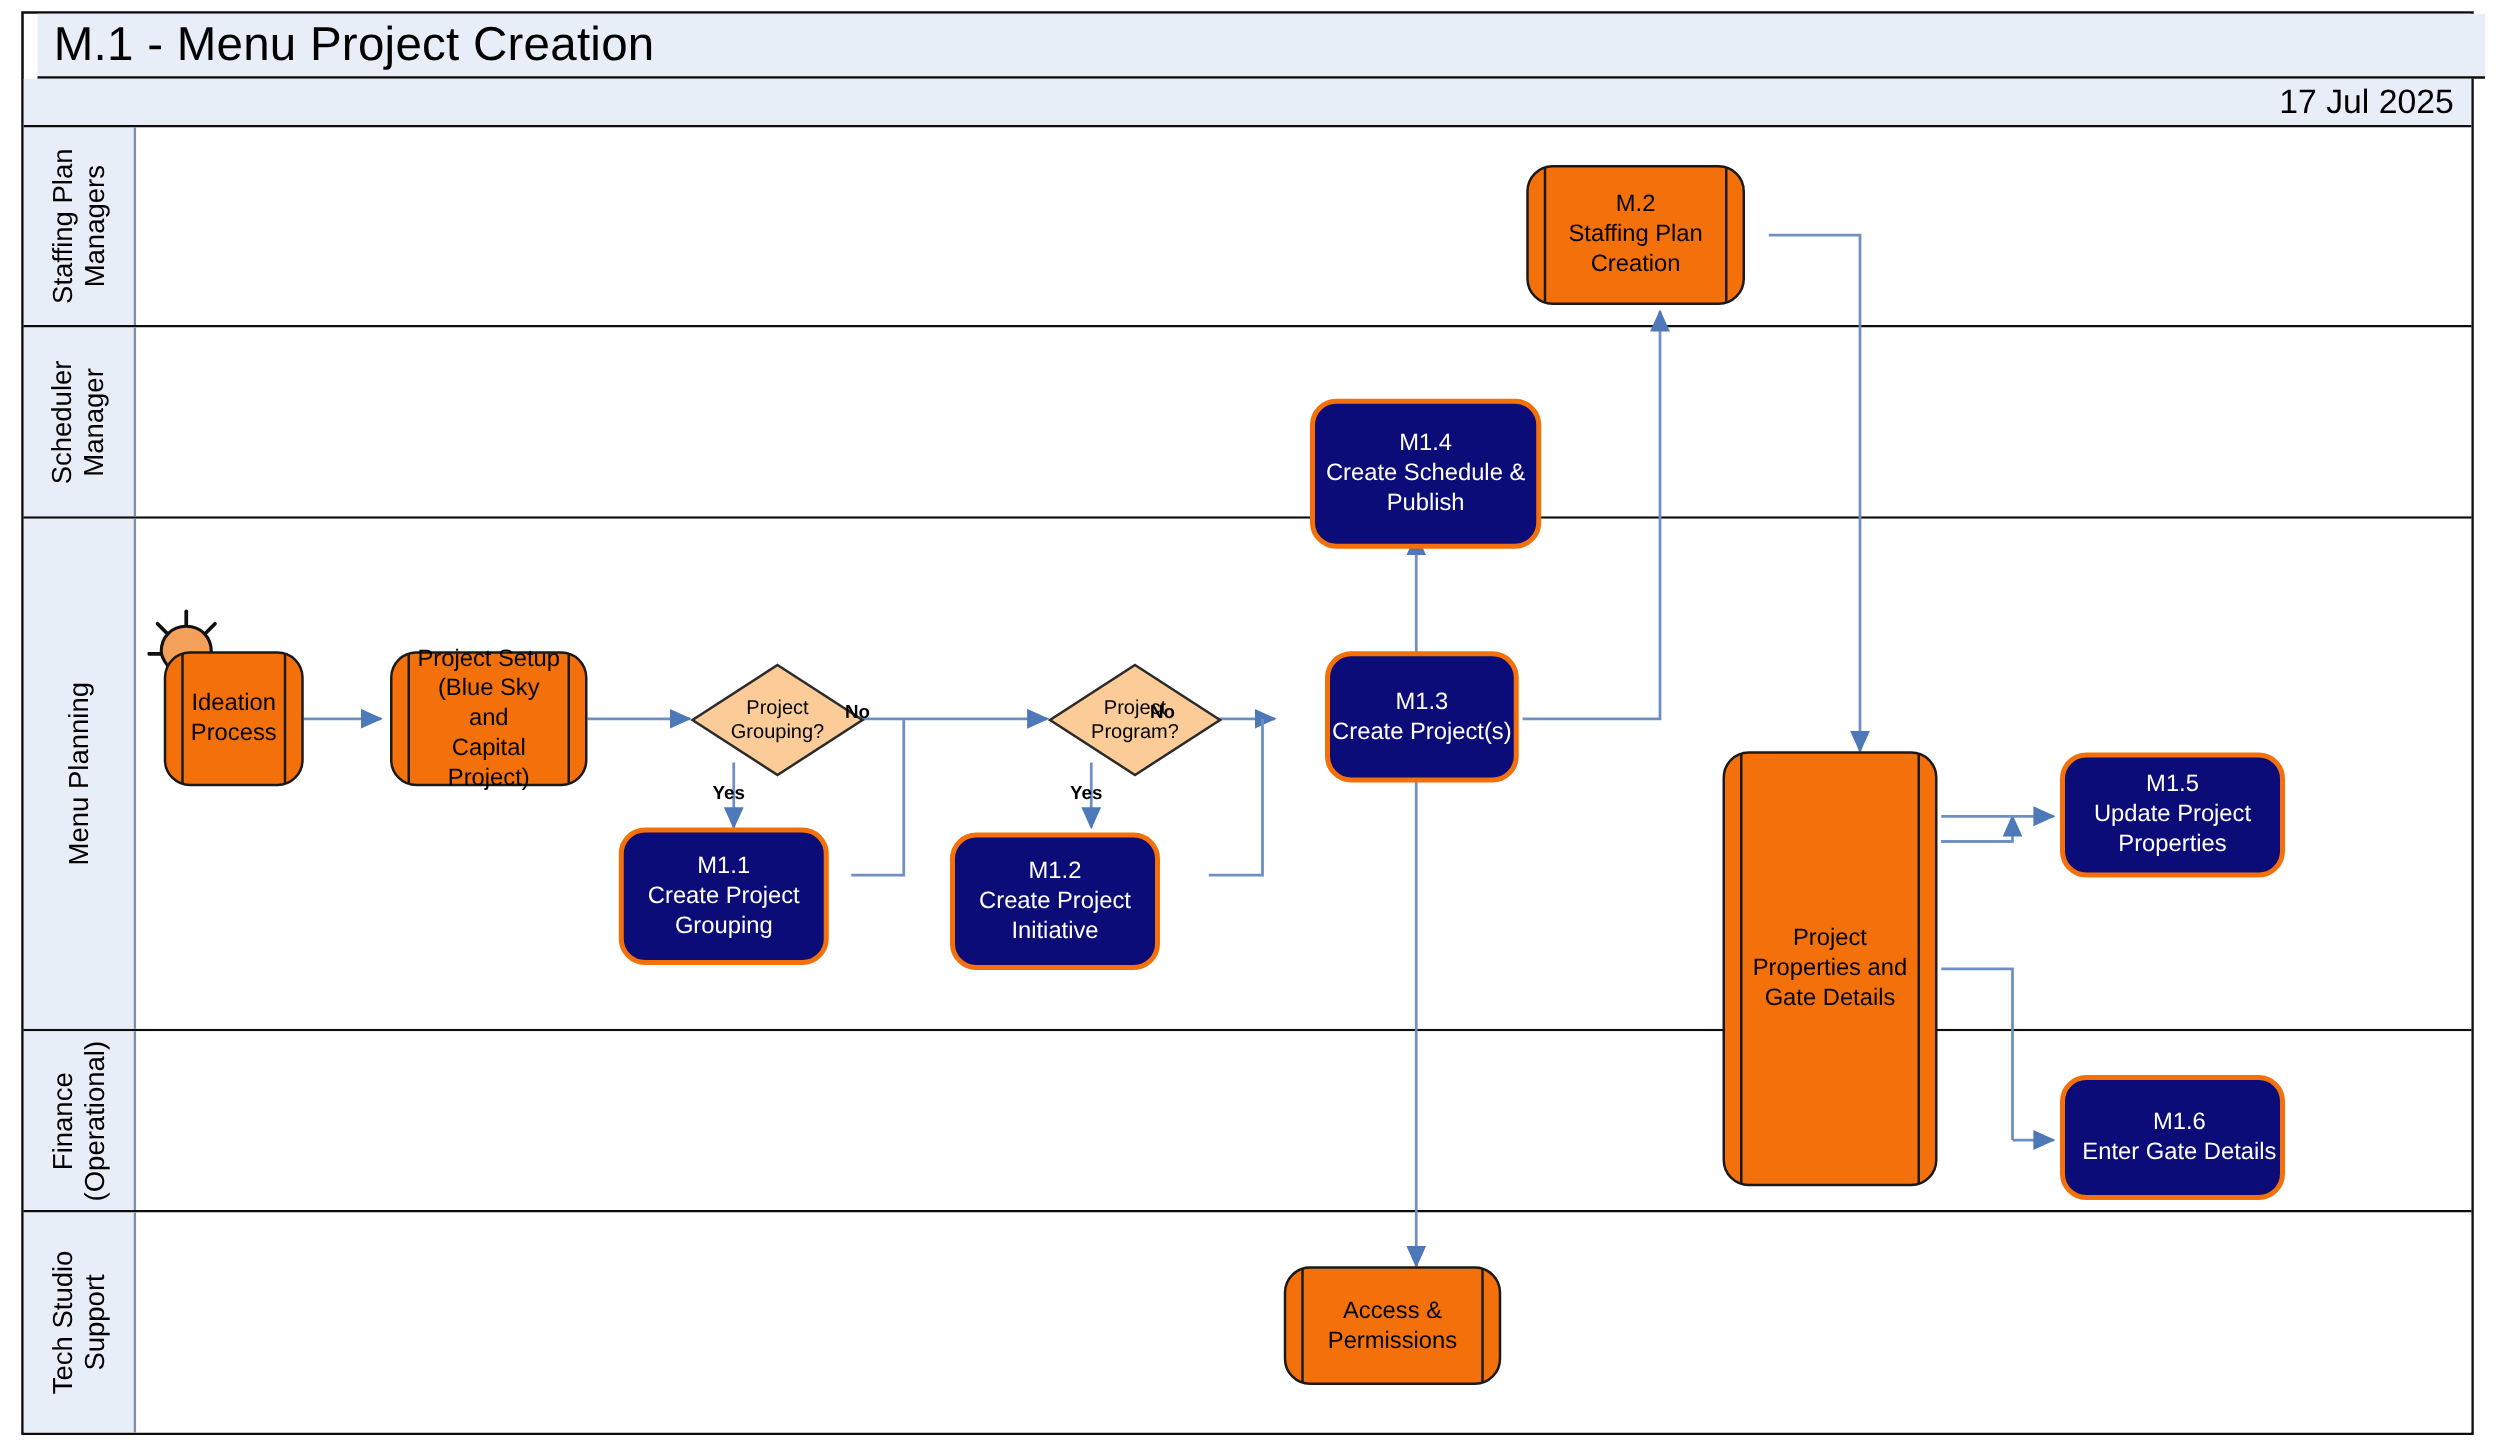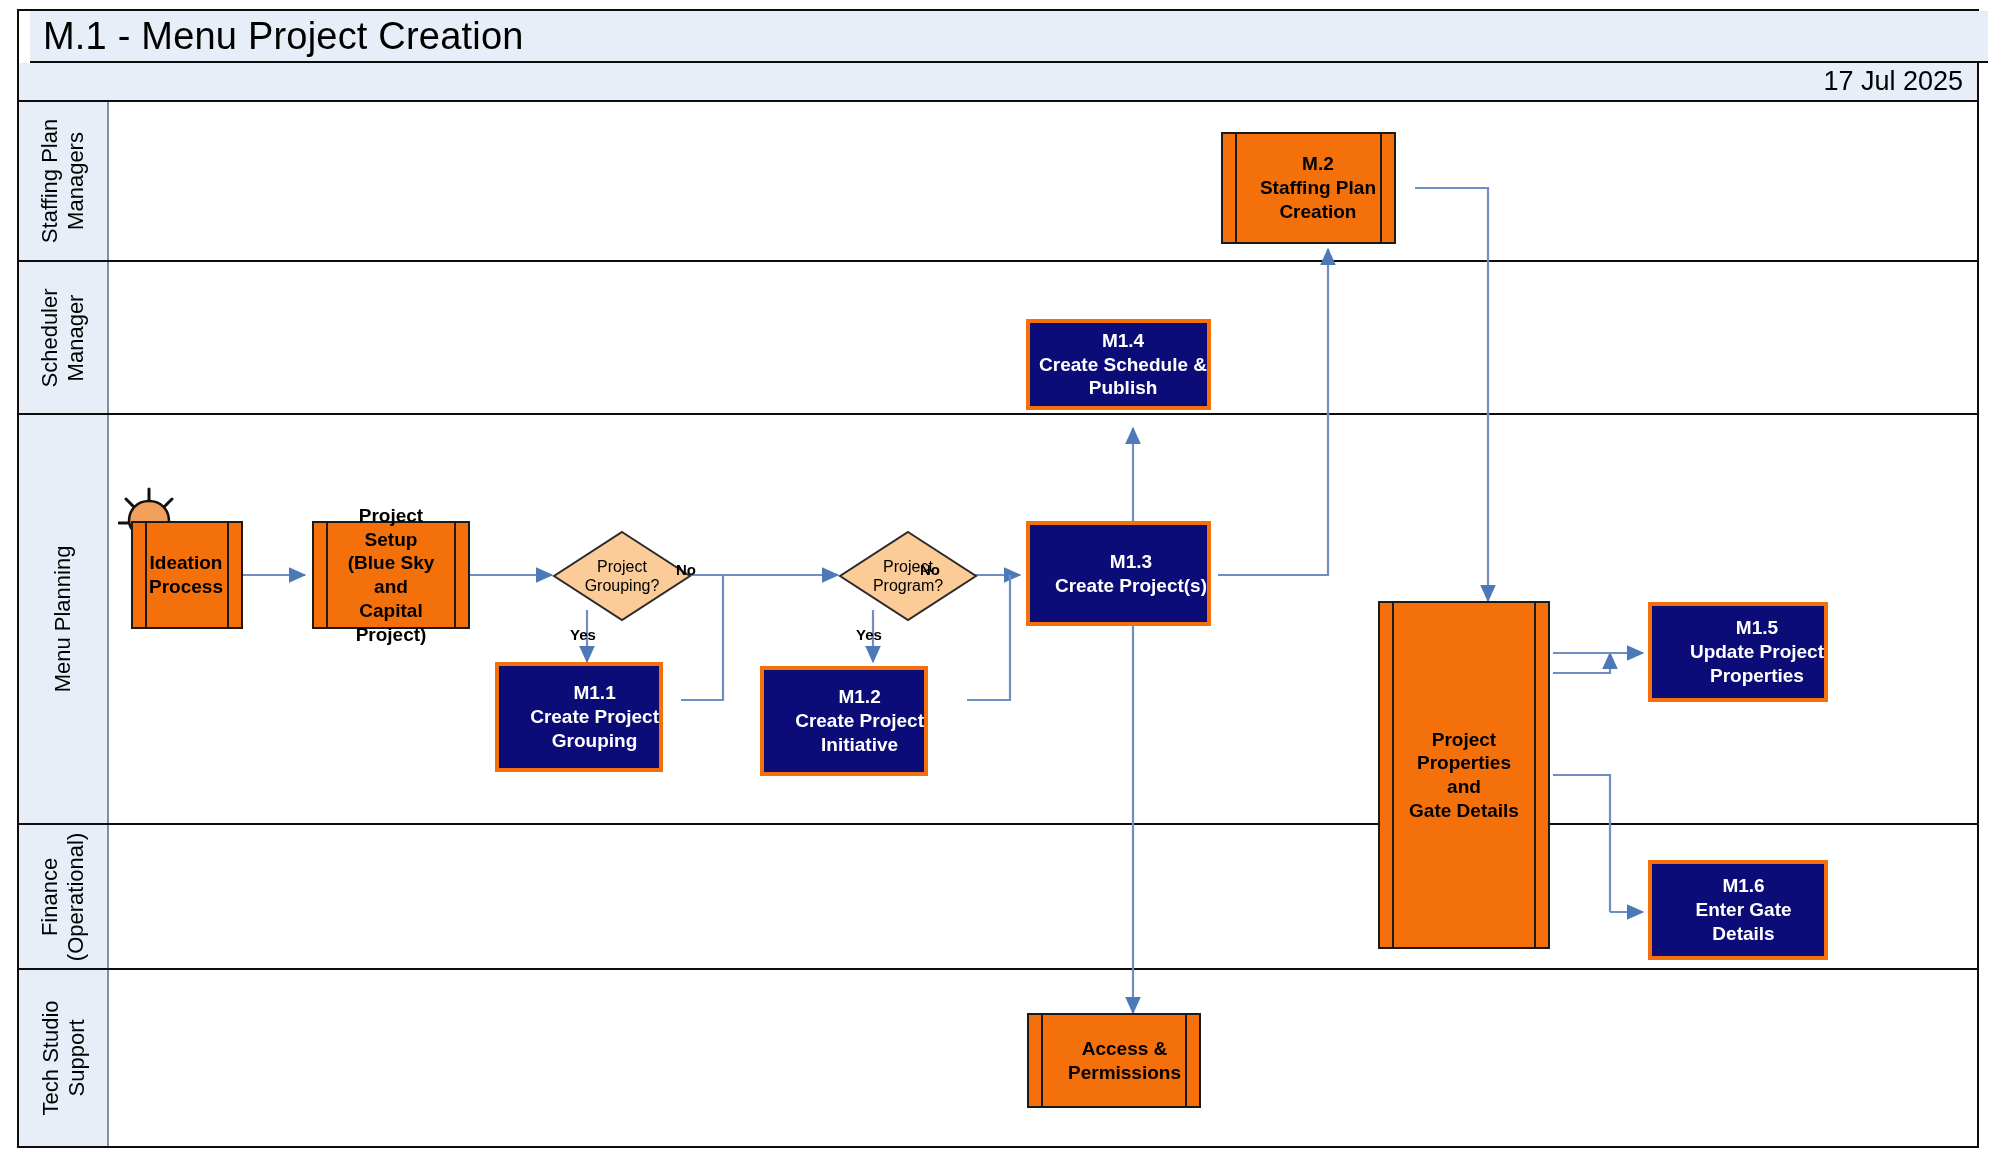--- a/index.html
+++ b/index.html
@@ -80,24 +80,25 @@
     background:#ffffff;
   }
 
   
   .shapes{position:absolute;left:0;top:0;width:1997px;height:1161px;pointer-events:none;}
   .shapes > *{pointer-events:auto;}
 
   .node{
     position:absolute;
     box-sizing:border-box;
-    display:flex;align-items:center;justify-content:flex-end;
+    display:flex;align-items:center;justify-content:center;
     text-align:center;
-    font-weight:bold;
+    font-weight:normal;
     line-height:1.25;
+    border-radius:21px;
   }
 
   
   .navy{
     background:#0c0c78;
     border:4px solid #f4700a;
     color:#ffffff;
     font-size:19px;
   }
 
@@ -291,26 +292,26 @@
 Create Project
 Grouping</span>
     </div>
 
     <div class="node navy" style="left:760px;top:666px;width:168px;height:110px;">
       <span style="white-space:pre-line;">M1.2
 Create Project
 Initiative</span>
     </div>
 
-    <div class="node navy" style="left:1026px;top:521px;width:185px;height:105px;">
+    <div class="node navy" style="left:1060px;top:521px;width:155px;height:105px;">
       <span style="white-space:pre-line;">M1.3
 Create Project(s)</span>
     </div>
 
-    <div class="node navy" style="left:1026px;top:319px;width:185px;height:91px;">
+    <div class="node navy" style="left:1048px;top:319px;width:185px;height:120px;">
       <span style="white-space:pre-line;">M1.4
 Create Schedule &amp;
 Publish</span>
     </div>
 
     <div class="node pdp" style="left:1221px;top:132px;width:175px;height:112px;">
       <span class="lbl" style="white-space:pre-line;">M.2
 Staffing Plan
 Creation</span>
     </div>

